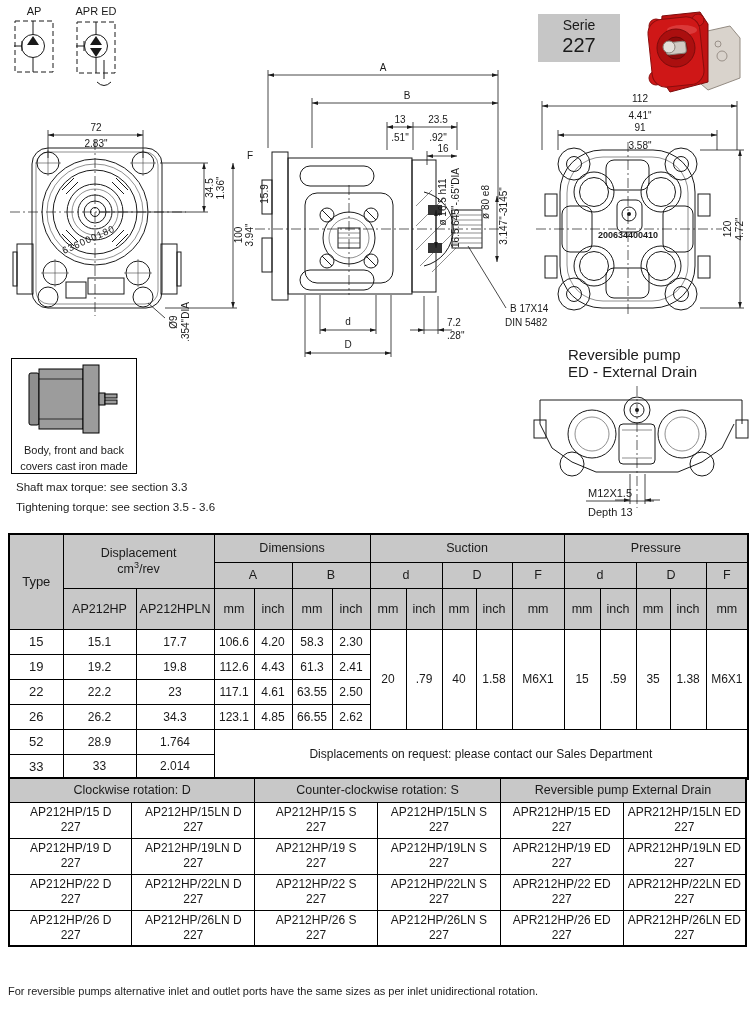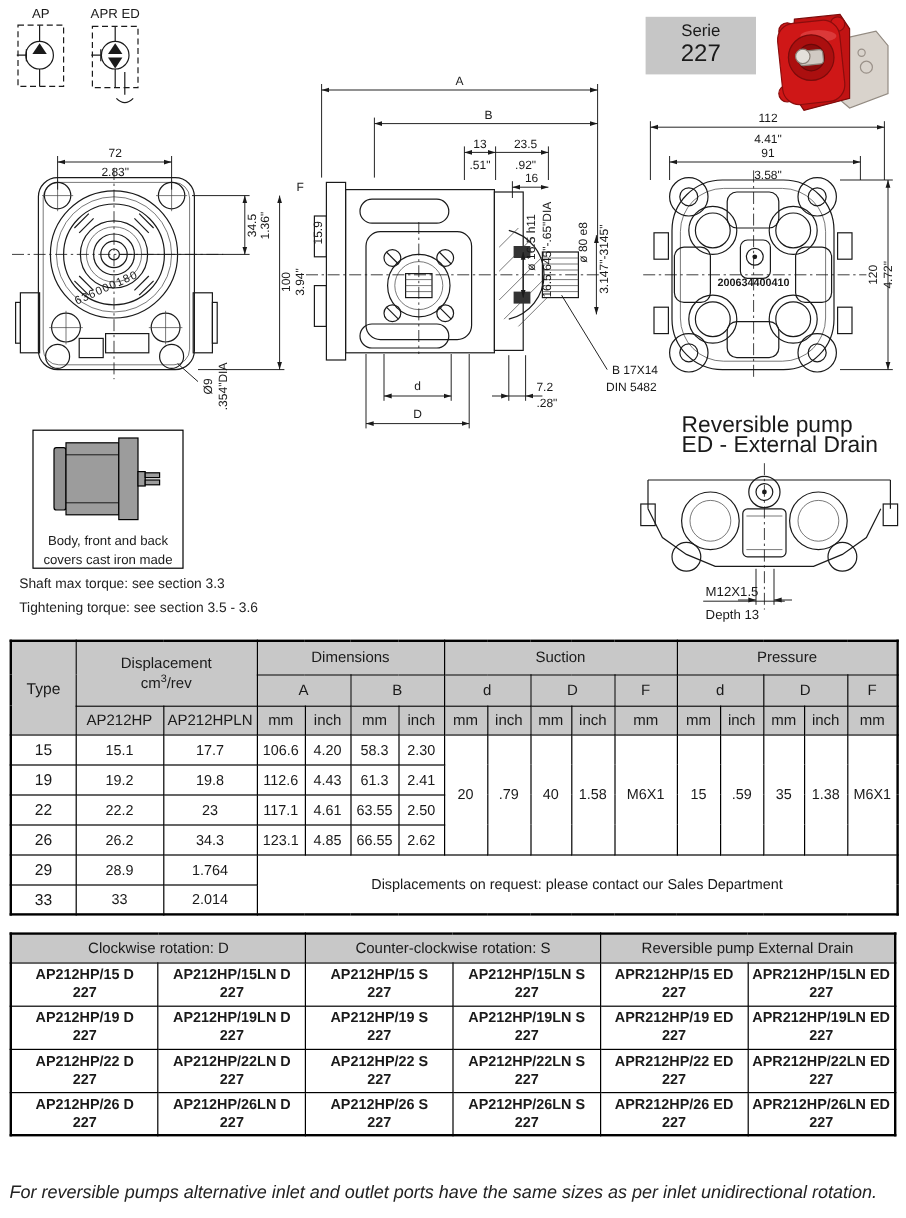--- a/index.html
+++ b/index.html
@@ -5,38 +5,38 @@
   html,body{margin:0;padding:0;background:#fff;font-family:"Liberation Sans",sans-serif;color:#1a1a1a;}
   .page{position:relative;width:755px;height:1015px;background:#fff;overflow:hidden;border-radius:13px;}
   .abs{position:absolute;}
   svg{overflow:visible;}
   svg text{font-family:"Liberation Sans",sans-serif;fill:#1a1a1a;}
   .ln{stroke:#1a1a1a;stroke-width:1;fill:none;}
   .thin{stroke:#444;stroke-width:.6;fill:none;}
   .cl{stroke:#1a1a1a;stroke-width:.7;fill:none;stroke-dasharray:10 3 2 3;}
   .dim{font-size:10px;}
   .dimline{stroke:#1a1a1a;stroke-width:.8;fill:none;}
-  .serie-box{left:538px;top:14px;width:92px;height:48px;background:#c6c6c6;text-align:center;}
+  .serie-box{left:538px;top:14px;width:82px;height:48px;background:#c6c6c6;text-align:center;}
   .serie-box .l1{font-size:14px;padding-top:3px;line-height:17px;}
   .serie-box .l2{font-size:20px;line-height:22px;}
-  .rev-title{left:568px;top:346px;font-size:19px;line-height:17px;}
-  .info-box{left:11px;top:358px;width:124px;height:114px;border:1px solid #000;text-align:center;margin-left:16px;}
+  .rev-title{left:568px;top:346px;font-size:15px;line-height:17px;}
+  .info-box{left:11px;top:358px;width:124px;height:114px;border:1px solid #000;text-align:center;}
   .info-box .cap{font-size:11px;line-height:14px;margin-top:2px;}
   .tnote{left:16px;font-size:11.5px;color:#222;}
   table{border-collapse:collapse;table-layout:fixed;background:#fff;border:2px solid #000;}
   td{border:1px solid #000;text-align:center;vertical-align:middle;font-size:12px;padding:0;overflow:hidden;}
   .hd{background:#c8c8c8;font-size:12.5px;}
   .typec{font-weight:normal;font-size:13px;}
   #t1{position:absolute;left:8px;top:533px;width:739px;}
   #t2{position:absolute;left:8px;top:777px;width:739px;}
-  .r1{height:28px;}.r2{height:26px;}.r3{height:24px;}.rb{height:25px;}
+  .r1{height:28px;}.r2{height:26px;}.r3{height:41px;}.rb{height:25px;}
   .rt{height:24px;}.rm{height:36px;}
-  .model{font-size:12px;line-height:15px;font-weight:bold;}
+  .model{font-size:12px;line-height:15px;}
   sup{font-size:9px;}
-  .footnote{left:8px;top:985px;font-size:15px;color:#222;font-style:italic;}
+  .footnote{left:8px;top:985px;font-size:11px;color:#222;}
 </style>
 </head>
 <body>
 
 <div class="page">
 
   <svg class="abs" style="left:8px;top:2px" width="130" height="92" viewBox="8 2 130 92">
     <text x="34" y="15" text-anchor="middle" font-size="11">AP</text>
     <rect class="ln" x="15" y="21" width="38" height="51" stroke-dasharray="5 3"></rect>
     <circle class="ln" cx="33" cy="46" r="11.5"></circle>
@@ -459,21 +459,21 @@
     <tr class="rb">
       <td class="typec">26</td>
       <td>26.2</td>
       <td>34.3</td>
       <td>123.1</td>
       <td>4.85</td>
       <td>66.55</td>
       <td>2.62</td>
     </tr>
     <tr class="rb">
-      <td class="typec">29</td>
+      <td class="typec">52</td>
       <td>28.9</td>
       <td>1.764</td>
       <td colspan="14" rowspan="2">Displacements on request: please contact our Sales Department</td>
     </tr>
     <tr class="rb">
       <td class="typec">33</td>
       <td>33</td>
       <td>2.014</td>
     </tr>
   </tbody>

